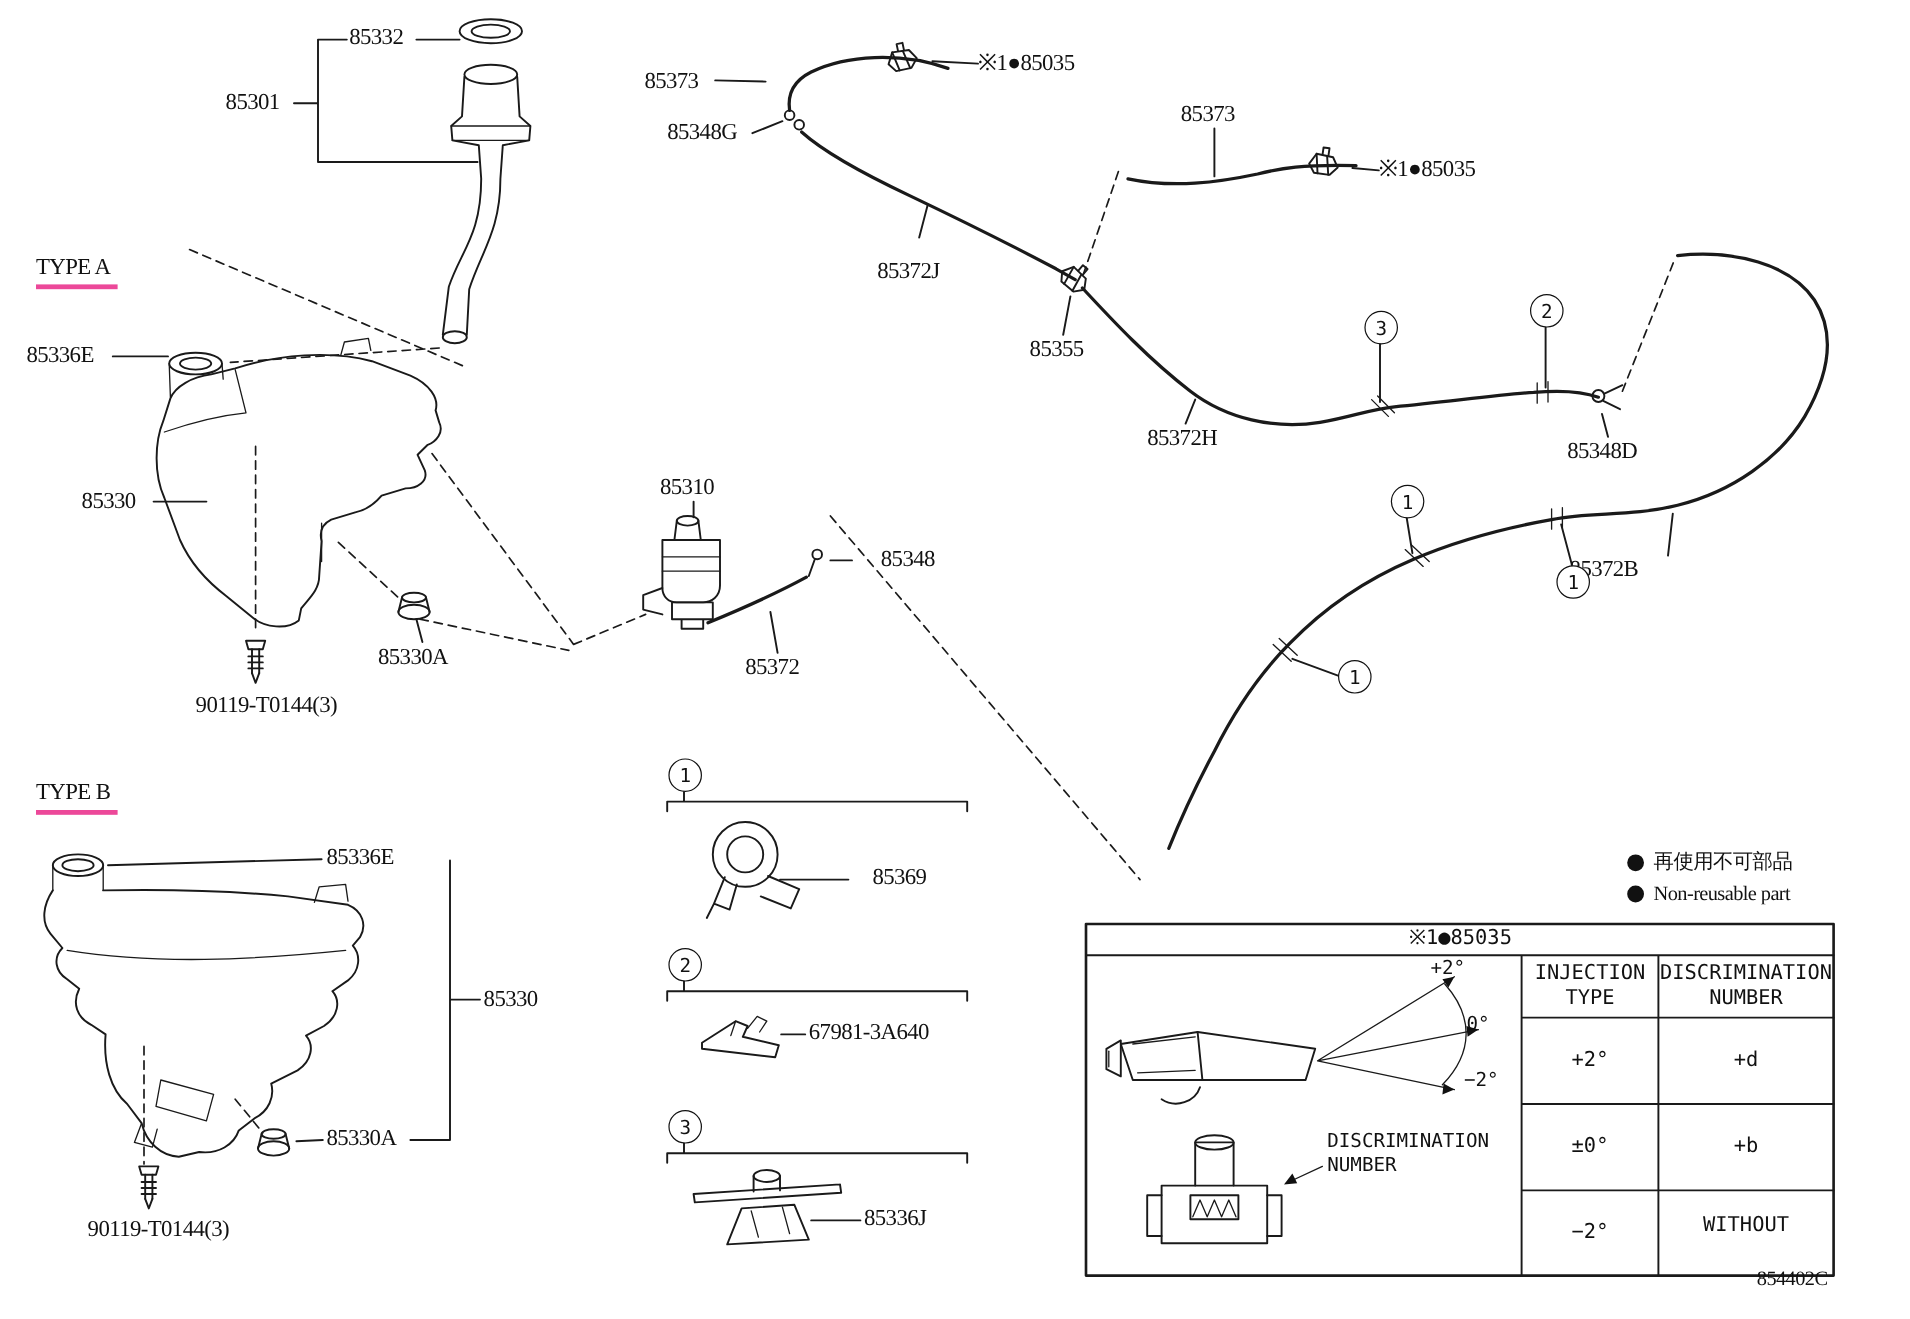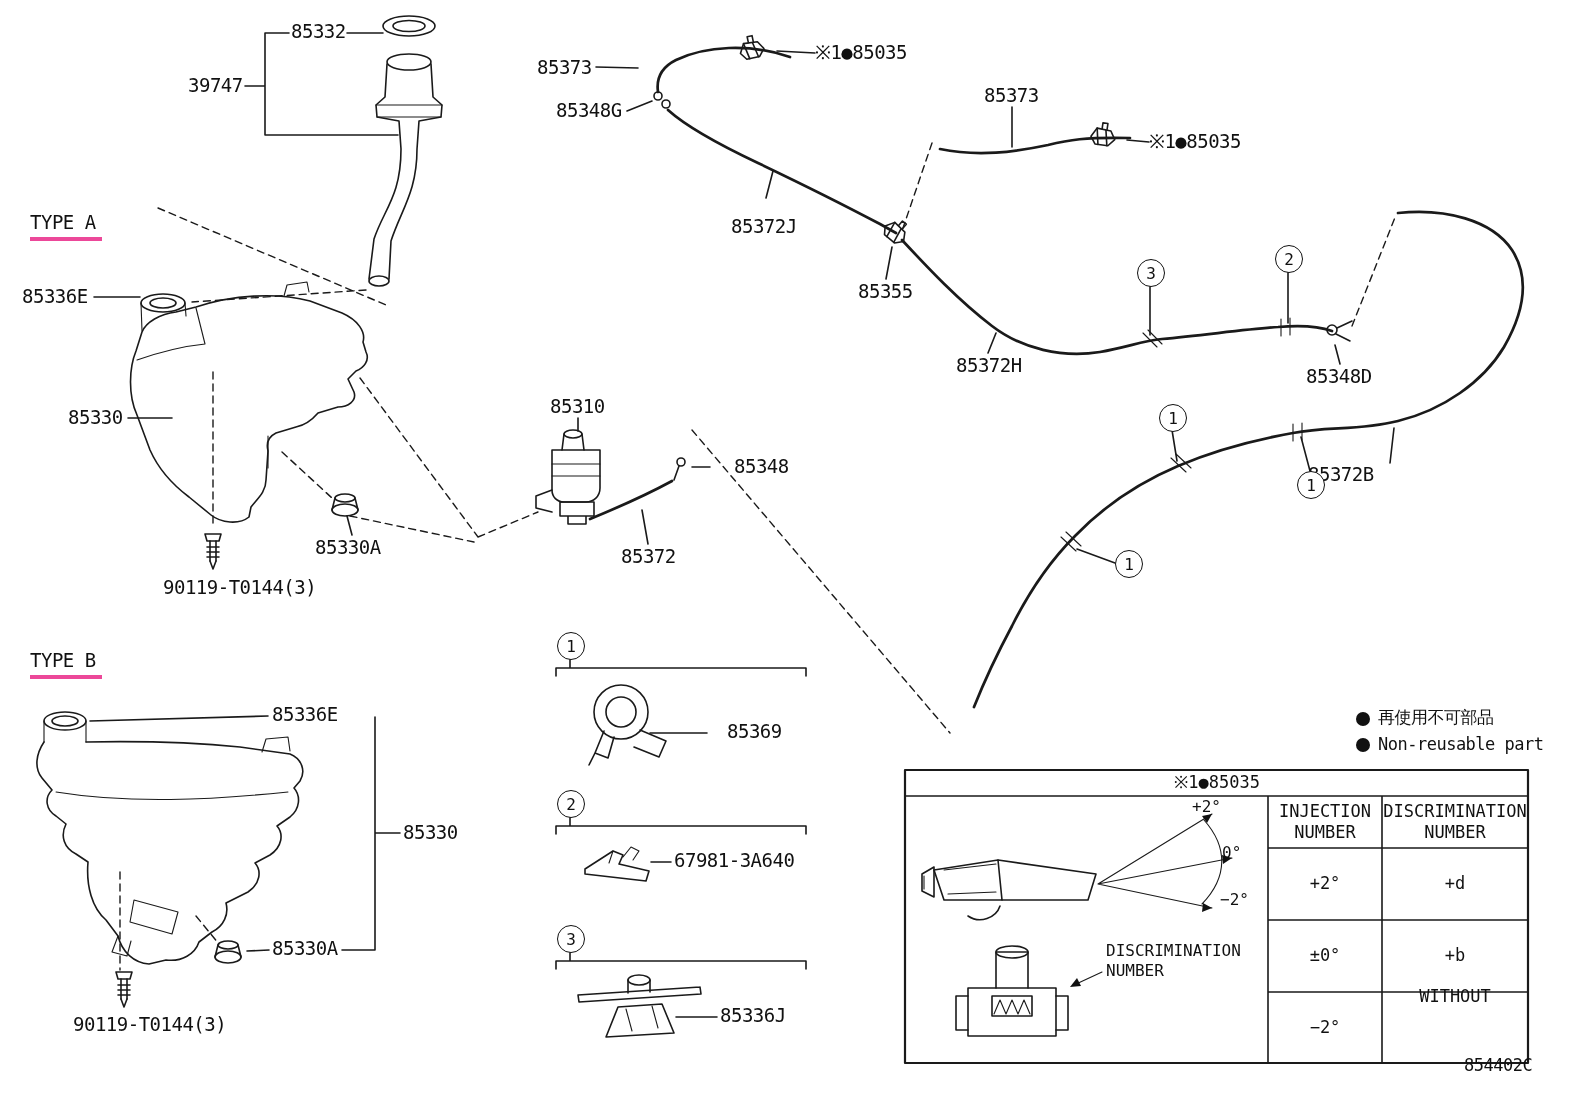--- a/index.html
+++ b/index.html
@@ -5,21 +5,21 @@
   html,body{margin:0;padding:0;background:#fff;}
   .stage{position:relative;width:1592px;height:1099px;background:#ffffff;overflow:hidden;
          font-family:"DejaVu Sans Mono", monospace;color:#111;}
   svg.art{position:absolute;left:0;top:0;width:1592px;height:1099px;}
   .art *{stroke:#1a1a1a;stroke-width:1.6;fill:none;stroke-linecap:round;stroke-linejoin:round;}
   .art .hose{stroke-width:2.7;}
   .art .dash{stroke-dasharray:7 5;stroke-width:1.4;}
   .art .thin{stroke-width:1.1;}
   .art .thick{stroke-width:2.2;}
   .art .fill{fill:#111;stroke:none;}
-  .label{position:absolute;font-size:19px;line-height:1.15;white-space:nowrap;letter-spacing:-0.5px;}
+  .label{position:absolute;font-size:19px;line-height:1.15;white-space:nowrap;letter-spacing:-0.5px;font-family:Liberation Serif, serif;}
   .label.small{font-size:17px;}
   .type-label{border-bottom:4px solid #ec4899;padding:0 6px 3px 0;}
   .callout{position:absolute;width:26px;height:26px;border:1.7px solid #111;border-radius:50%;
            background:#fff;display:flex;align-items:center;justify-content:center;font-size:16px;}
   .tblcell{position:absolute;display:flex;align-items:center;justify-content:center;
            text-align:center;font-size:17px;line-height:1.25;}
   .ann{position:absolute;font-size:16px;line-height:1.25;}
 </style>
 </head>
 <body>
@@ -205,21 +205,21 @@
       <path class="thin" d="M994,1014 L1000,1000 L1006,1014 L1012,1000 L1018,1014 L1024,1000 L1030,1014"></path>
       <path class="thin" d="M1102,972 L1074,985"></path>
       <path class="fill" d="M1070,987 l11,-1 -4,-8 z"></path>
     </g>
   </svg>
 
   <div class="label type-label" style="left:30px;top:212px">TYPE A</div>
   <div class="label type-label" style="left:30px;top:650px">TYPE B</div>
 
   <div class="label" style="left:291px;top:21px">85332</div>
-  <div class="label" style="left:188px;top:75px">39747</div>
+  <div class="label" style="left:188px;top:75px">85301</div>
   <div class="label" style="left:22px;top:286px">85336E</div>
   <div class="label" style="left:68px;top:407px">85330</div>
   <div class="label" style="left:315px;top:537px">85330A</div>
   <div class="label" style="left:163px;top:577px">90119-T0144(3)</div>
   <div class="label" style="left:272px;top:704px">85336E</div>
   <div class="label" style="left:403px;top:822px">85330</div>
   <div class="label" style="left:272px;top:938px">85330A</div>
   <div class="label" style="left:73px;top:1014px">90119-T0144(3)</div>
 
   <div class="label" style="left:537px;top:57px">85373</div>
@@ -248,27 +248,27 @@
   <div class="callout" style="left:1137px;top:259px">3</div>
   <div class="callout" style="left:1275px;top:245px">2</div>
   <div class="callout" style="left:1159px;top:404px">1</div>
   <div class="callout" style="left:1297px;top:471px">1</div>
   <div class="callout" style="left:1115px;top:550px">1</div>
   <div class="callout" style="left:557px;top:632px">1</div>
   <div class="callout" style="left:557px;top:790px">2</div>
   <div class="callout" style="left:557px;top:925px">3</div>
 
   <div class="tblcell" style="left:907px;top:771px;width:620px;height:24px">※1●85035</div>
-  <div class="tblcell" style="left:1269px;top:797px;width:112px;height:50px">INJECTION NUMBER</div>
+  <div class="tblcell" style="left:1269px;top:797px;width:112px;height:50px">INJECTION TYPE</div>
   <div class="tblcell" style="left:1383px;top:797px;width:144px;height:50px">DISCRIMINATION NUMBER</div>
   <div class="tblcell" style="left:1269px;top:849px;width:112px;height:70px">+2°</div>
   <div class="tblcell" style="left:1383px;top:849px;width:144px;height:70px">+d</div>
   <div class="tblcell" style="left:1269px;top:921px;width:112px;height:70px">±0°</div>
   <div class="tblcell" style="left:1383px;top:921px;width:144px;height:70px">+b</div>
   <div class="tblcell" style="left:1269px;top:993px;width:112px;height:69px">−2°</div>
-  <div class="tblcell" style="left:1383px;top:955px;width:144px;height:83px">WITHOUT</div>
+  <div class="tblcell" style="left:1383px;top:980px;width:144px;height:83px">WITHOUT</div>
 
   <div class="ann" style="left:1192px;top:797px">+2°</div>
   <div class="ann" style="left:1222px;top:843px">0°</div>
   <div class="ann" style="left:1220px;top:890px">−2°</div>
   <div class="ann" style="left:1106px;top:941px;width:170px;white-space:normal">DISCRIMINATION NUMBER</div>
 
 </div>
 
 </body></html>

